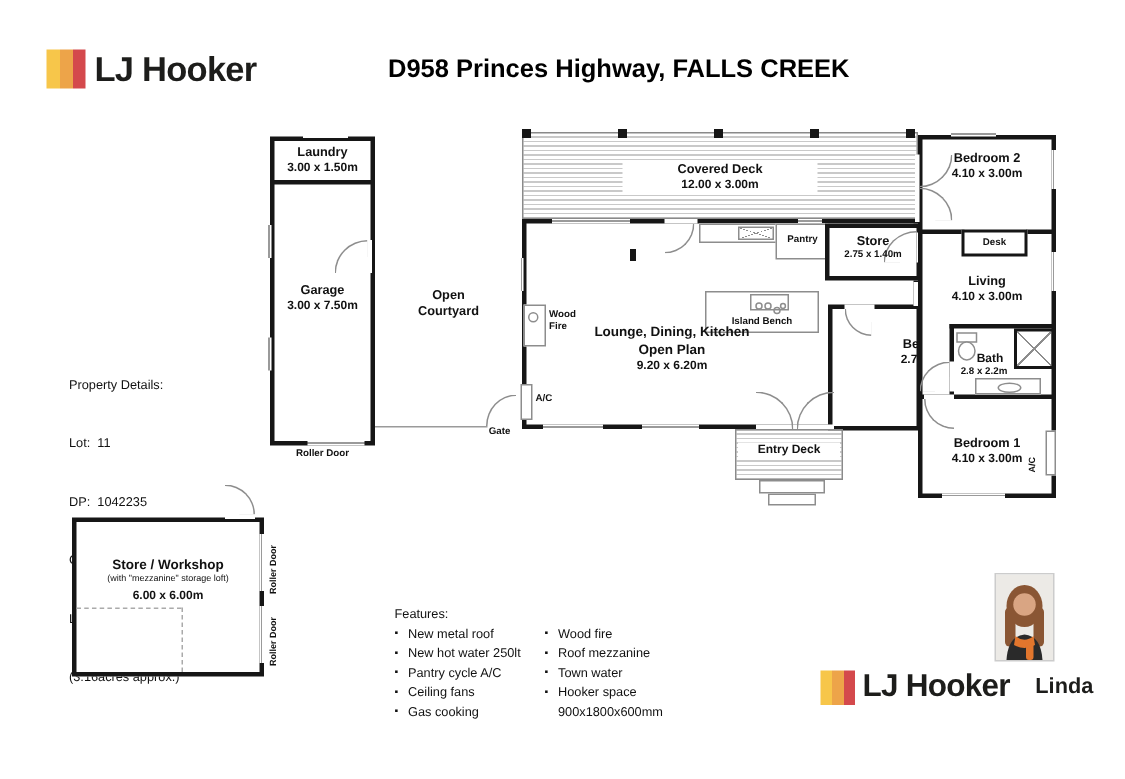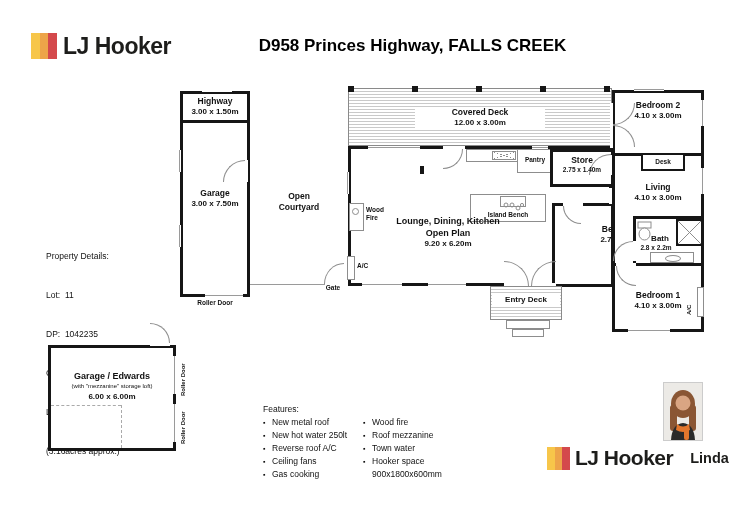--- a/index.html
+++ b/index.html
@@ -53,21 +53,21 @@
 
   <div class="room" style="left:180px;top:91px;width:70px;height:32px;"></div>
   <div class="room" style="left:180px;top:120px;width:70px;height:177px;"></div>
   <div class="gaph" style="left:202px;top:89px;width:30px;"></div>
   <div class="winv" style="left:178px;top:150px;height:22px;"></div>
   <div class="winv" style="left:178px;top:225px;height:22px;"></div>
   <div class="gapv" style="left:245px;top:160px;height:22px;"></div>
   <div class="arc arc-tl" style="left:223px;top:160px;width:22px;height:22px;"></div>
   <div class="winh" style="left:205px;top:294px;width:38px;"></div>
   <div class="lbl" style="left:182px;top:96px;width:66px;">
-    <div>Highway</div>
+    <div>Laundry</div>
     <div class="dim">3.00 x 1.50m</div>
   </div>
   <div class="lbl" style="left:182px;top:188px;width:66px;">
     <div>Garage</div>
     <div class="dim">3.00 x 7.50m</div>
   </div>
   <div class="lbl tiny" style="left:180px;top:299px;width:70px;">Roller Door</div>
 
   <div class="lbl" style="left:266px;top:191px;width:66px;">
     <div>Open</div>
@@ -218,30 +218,30 @@
   <div class="room" style="left:48px;top:345px;width:128px;height:106px;"></div>
   <div class="gaph" style="left:150px;top:343px;width:20px;"></div>
   <div class="arc arc-tr" style="left:150px;top:323px;width:20px;height:20px;"></div>
   <div class="dashh" style="left:51px;top:405px;width:70px;"></div>
   <div class="dashv" style="left:121px;top:405px;height:43px;"></div>
   <div class="winv" style="left:173px;top:356px;height:38px;"></div>
   <div class="winv" style="left:173px;top:404px;height:38px;"></div>
   <div class="vlbl" style="left:180px;top:358px;height:38px;">Roller Door</div>
   <div class="vlbl" style="left:180px;top:406px;height:38px;">Roller Door</div>
   <div class="lbl" style="left:53px;top:371px;width:118px;font-size:9px;">
-    <div>Garage / Edwards</div>
+    <div>Store / Workshop</div>
     <div style="font-size:6px;font-weight:400;">(with "mezzanine" storage loft)</div>
     <div class="dim" style="margin-top:2px;">6.00 x 6.00m</div>
   </div>
 
   <div class="textblock" style="left:263px;top:403px;white-space:normal;">
     <div class="hd">Features:</div>
     <div class="feat">New metal roof</div>
     <div class="feat">New hot water 250lt</div>
-    <div class="feat">Reverse roof A/C</div>
+    <div class="feat">Pantry cycle A/C</div>
     <div class="feat">Ceiling fans</div>
     <div class="feat">Gas cooking</div>
   </div>
   <div class="textblock" style="left:363px;top:416px;white-space:normal;">
     <div class="feat">Wood fire</div>
     <div class="feat">Roof mezzanine</div>
     <div class="feat">Town water</div>
     <div class="feat">Hooker space</div>
     <div class="cont">900x1800x600mm</div>
   </div>

